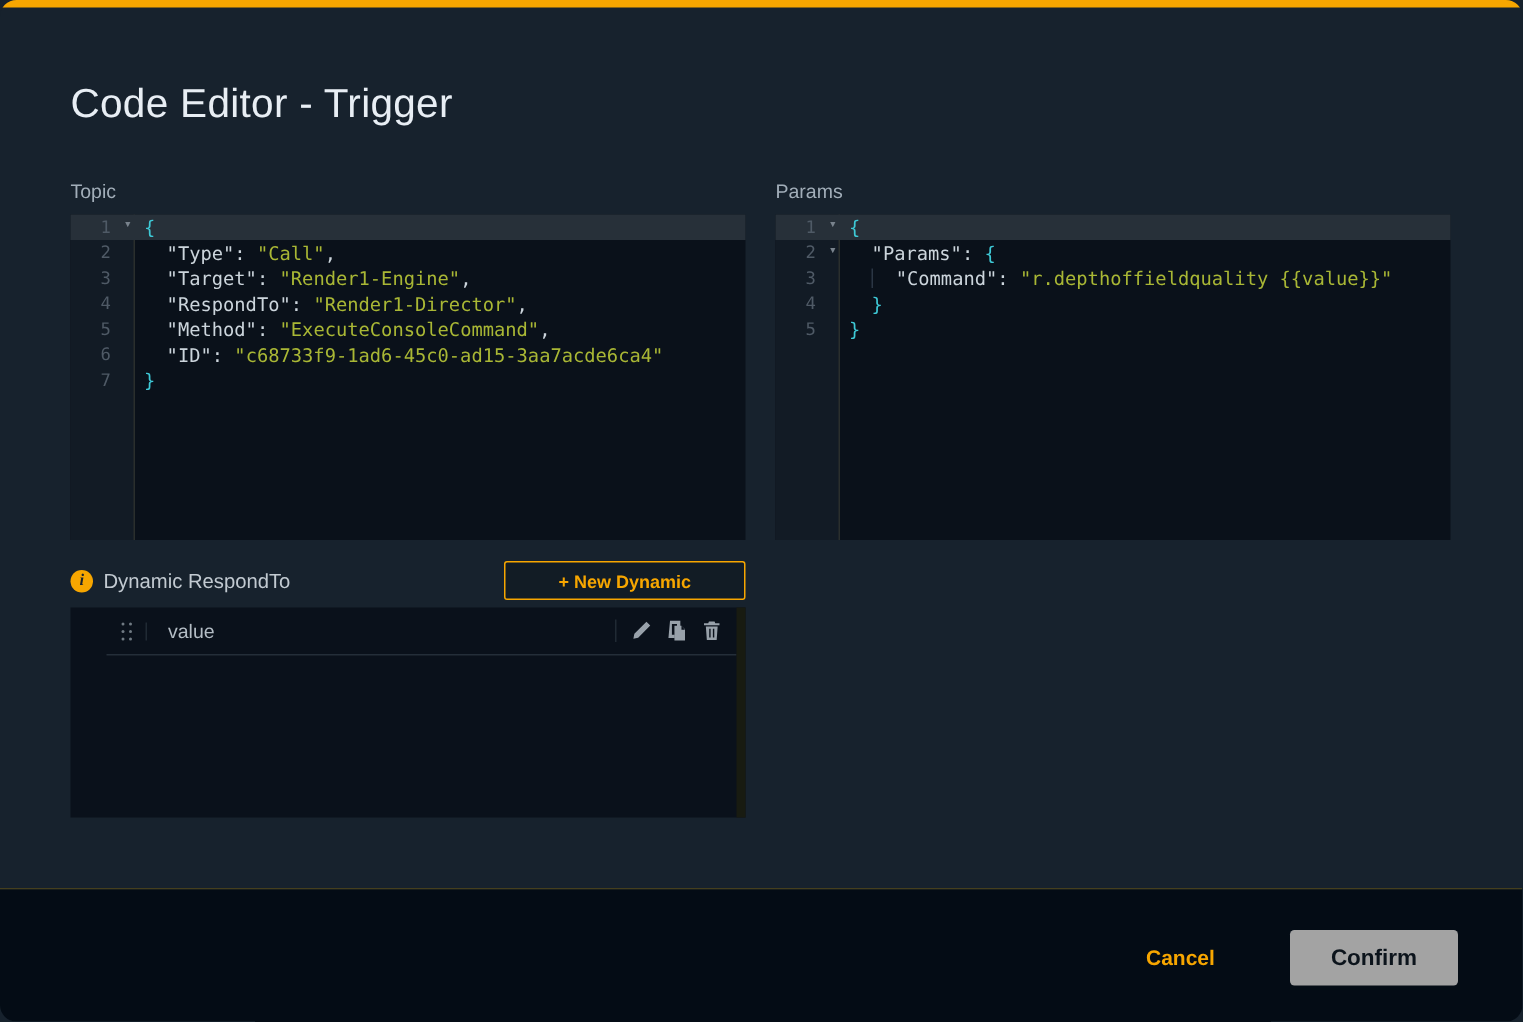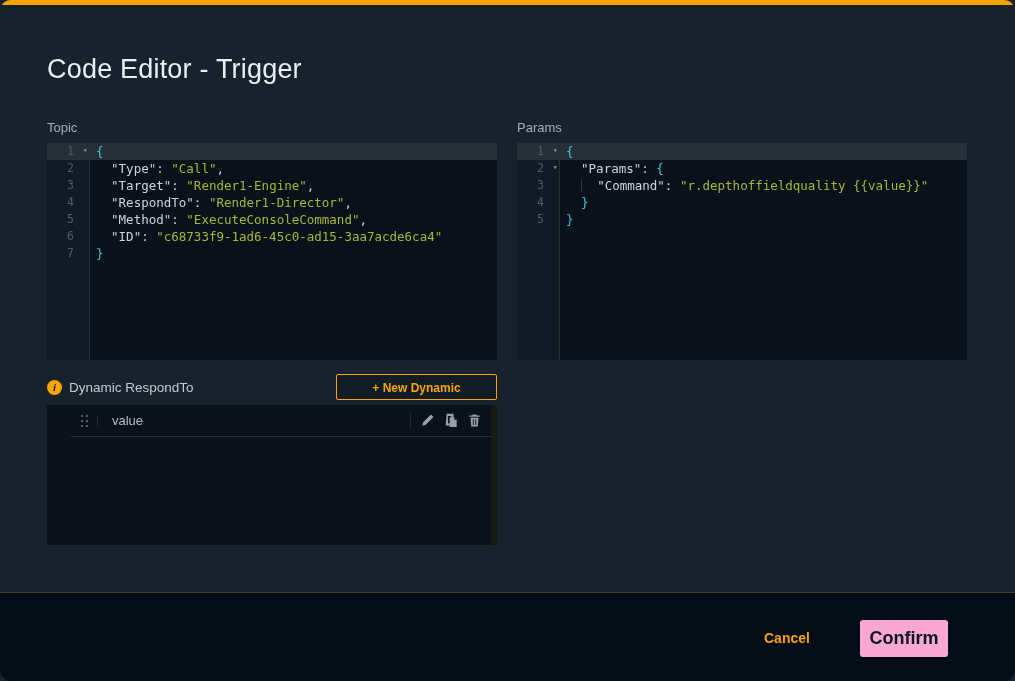--- a/index.html
+++ b/index.html
@@ -60,23 +60,23 @@
   .da-actions{flex:0 0 80px;display:flex;align-items:center;justify-content:space-evenly;
               border-left:1px solid #202a34;}
   .da-actions svg{cursor:pointer;}
 
   
   .footer-divider{position:absolute;left:0;top:592px;width:100%;height:1px;background:#453f1e;}
   .footer{position:absolute;left:0;top:593px;width:100%;height:88px;background:#040c15;}
   .cancel-btn{position:absolute;left:758px;top:629px;width:64px;text-align:left;
               color:#f7a600;font-size:14px;font-weight:bold;background:none;border:none;
               cursor:pointer;font-family:"Liberation Sans",sans-serif;}
-  .confirm-btn{position:absolute;left:860px;top:620px;width:88px;height:37px;
-               background:#f9a8d4;border:none;border-radius:3px;color:#0c141c;
-               font-size:18px;font-weight:bold;cursor:pointer;
+  .confirm-btn{position:absolute;left:860px;top:620px;width:112px;height:37px;
+               background:#a3a3a3;border:none;border-radius:3px;color:#0c141c;
+               font-size:15px;font-weight:bold;cursor:pointer;
                font-family:"Liberation Sans",sans-serif;}
 </style>
 </head>
 <body>
 
 <div class="screen">
 
   <div class="topbar"></div>
 
   <div class="dialog-title">Code Editor - Trigger</div>

